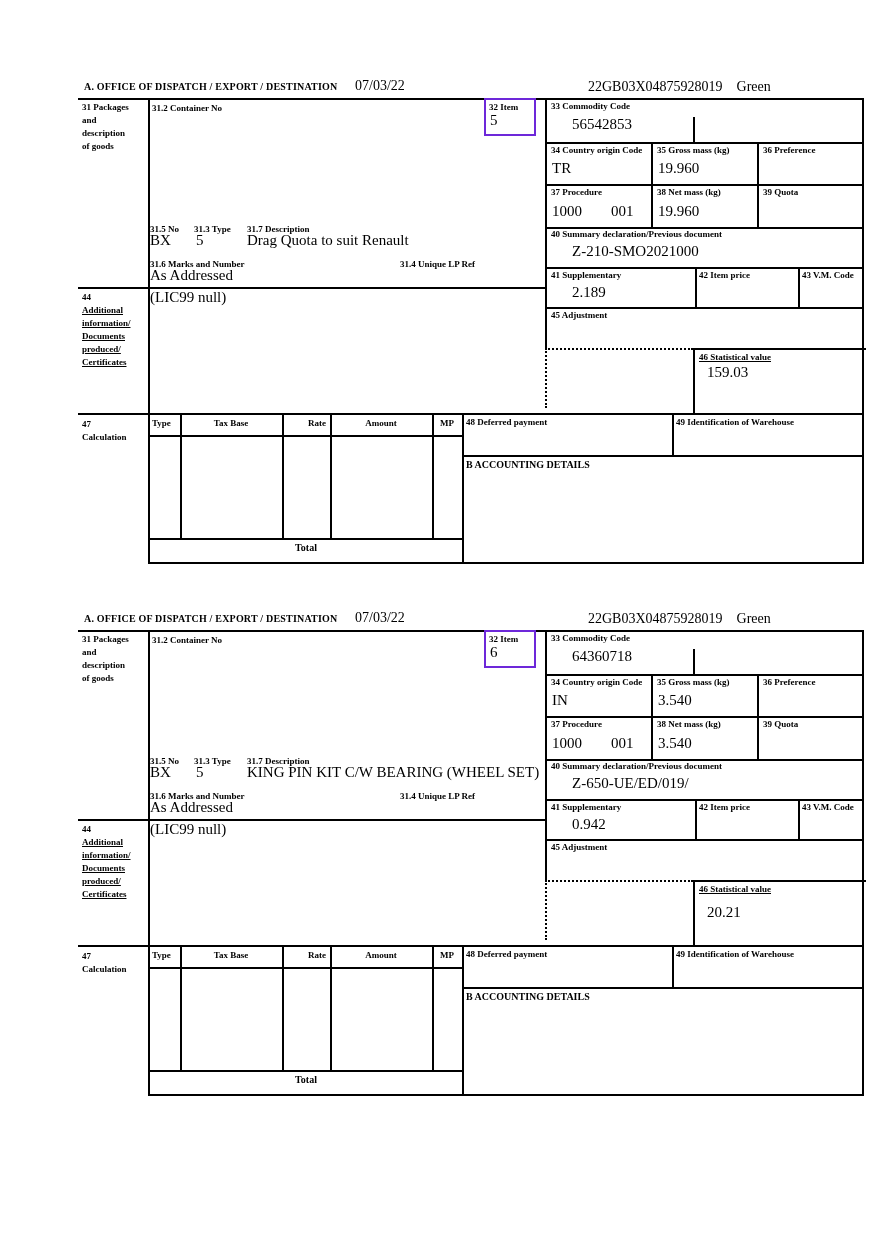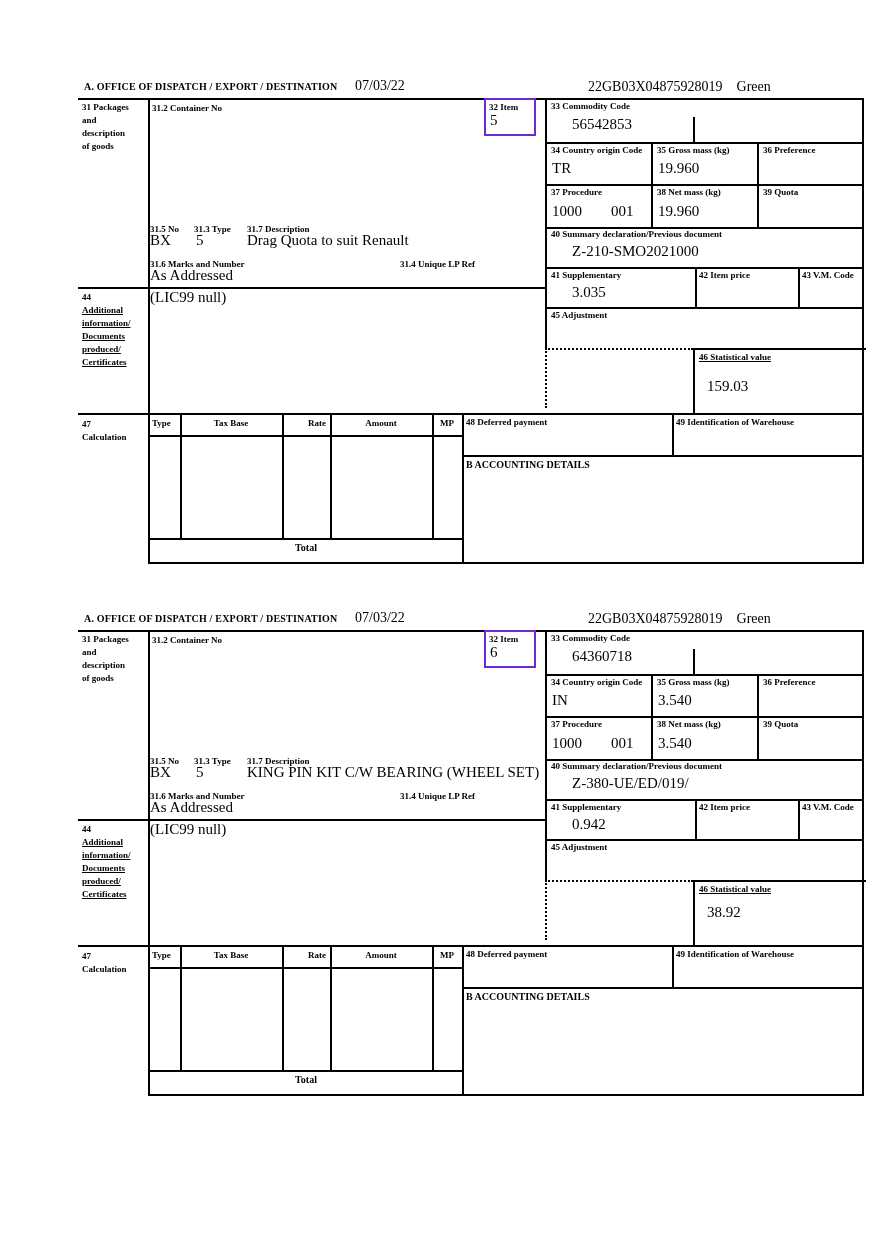--- a/index.html
+++ b/index.html
@@ -96,25 +96,25 @@
     <div class="a val" style="left:474px;top:126px">1000</div>
     <div class="a val" style="left:533px;top:126px">001</div>
     <div class="a val" style="left:580px;top:126px">19.960</div>
 
     <div class="a lab" style="left:473px;top:151px">40 Summary declaration/Previous document</div>
     <div class="a val" style="left:494px;top:166px">Z-210-SMO2021000</div>
 
     <div class="a lab" style="left:473px;top:192px">41 Supplementary</div>
     <div class="a lab" style="left:621px;top:192px">42 Item price</div>
     <div class="a lab" style="left:724px;top:192px">43 V.M. Code</div>
-    <div class="a val" style="left:494px;top:207px">3.035</div>
+    <div class="a val" style="left:494px;top:207px">2.189</div>
 
     <div class="a lab" style="left:473px;top:232px">45 Adjustment</div>
     <div class="a lab u" style="left:621px;top:274px">46 Statistical value</div>
-    <div class="a val" style="left:629px;top:301px">159.03</div>
+    <div class="a val" style="left:629px;top:287px">159.03</div>
 
     <div class="a lab" style="left:72px;top:146px">31.5 No</div>
     <div class="a lab" style="left:116px;top:146px">31.3 Type</div>
     <div class="a lab" style="left:169px;top:146px">31.7 Description</div>
     <div class="a val" style="left:72px;top:155px">BX</div>
     <div class="a val" style="left:118px;top:155px">5</div>
     <div class="a val" style="left:169px;top:155px">Drag Quota to suit Renault</div>
     <div class="a lab" style="left:72px;top:181px">31.6 Marks and Number</div>
     <div class="a lab" style="left:322px;top:181px">31.4 Unique LP Ref</div>
     <div class="a val" style="left:72px;top:190px">As Addressed</div>
@@ -208,30 +208,30 @@
     <div class="a val" style="left:580px;top:83px">3.540</div>
 
     <div class="a lab" style="left:473px;top:109px">37 Procedure</div>
     <div class="a lab" style="left:579px;top:109px">38 Net mass (kg)</div>
     <div class="a lab" style="left:685px;top:109px">39 Quota</div>
     <div class="a val" style="left:474px;top:126px">1000</div>
     <div class="a val" style="left:533px;top:126px">001</div>
     <div class="a val" style="left:580px;top:126px">3.540</div>
 
     <div class="a lab" style="left:473px;top:151px">40 Summary declaration/Previous document</div>
-    <div class="a val" style="left:494px;top:166px">Z-380-UE/ED/019/</div>
+    <div class="a val" style="left:494px;top:166px">Z-650-UE/ED/019/</div>
 
     <div class="a lab" style="left:473px;top:192px">41 Supplementary</div>
     <div class="a lab" style="left:621px;top:192px">42 Item price</div>
     <div class="a lab" style="left:724px;top:192px">43 V.M. Code</div>
     <div class="a val" style="left:494px;top:207px">0.942</div>
 
     <div class="a lab" style="left:473px;top:232px">45 Adjustment</div>
     <div class="a lab u" style="left:621px;top:274px">46 Statistical value</div>
-    <div class="a val" style="left:629px;top:295px">38.92</div>
+    <div class="a val" style="left:629px;top:295px">20.21</div>
 
     <div class="a lab" style="left:72px;top:146px">31.5 No</div>
     <div class="a lab" style="left:116px;top:146px">31.3 Type</div>
     <div class="a lab" style="left:169px;top:146px">31.7 Description</div>
     <div class="a val" style="left:72px;top:155px">BX</div>
     <div class="a val" style="left:118px;top:155px">5</div>
     <div class="a val" style="left:169px;top:155px">KING PIN KIT C/W BEARING (WHEEL SET)</div>
     <div class="a lab" style="left:72px;top:181px">31.6 Marks and Number</div>
     <div class="a lab" style="left:322px;top:181px">31.4 Unique LP Ref</div>
     <div class="a val" style="left:72px;top:190px">As Addressed</div>

